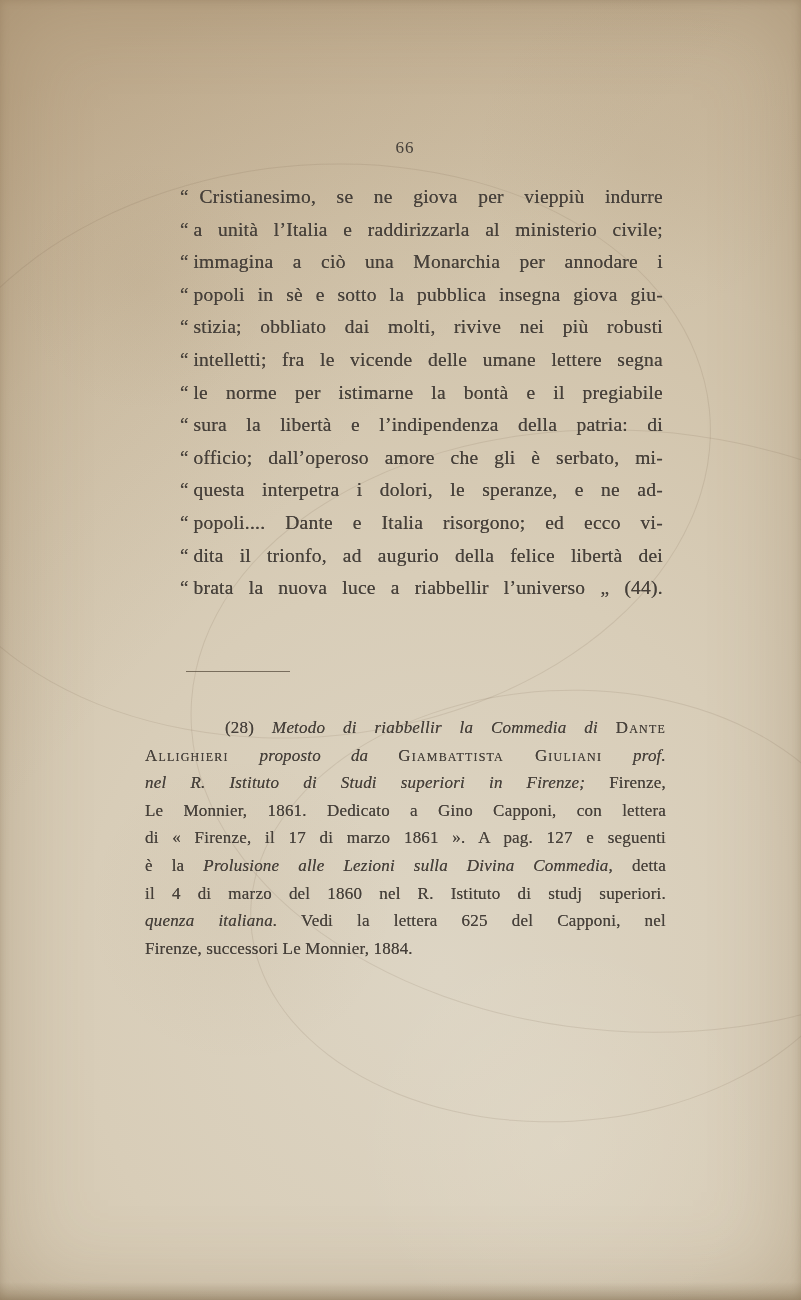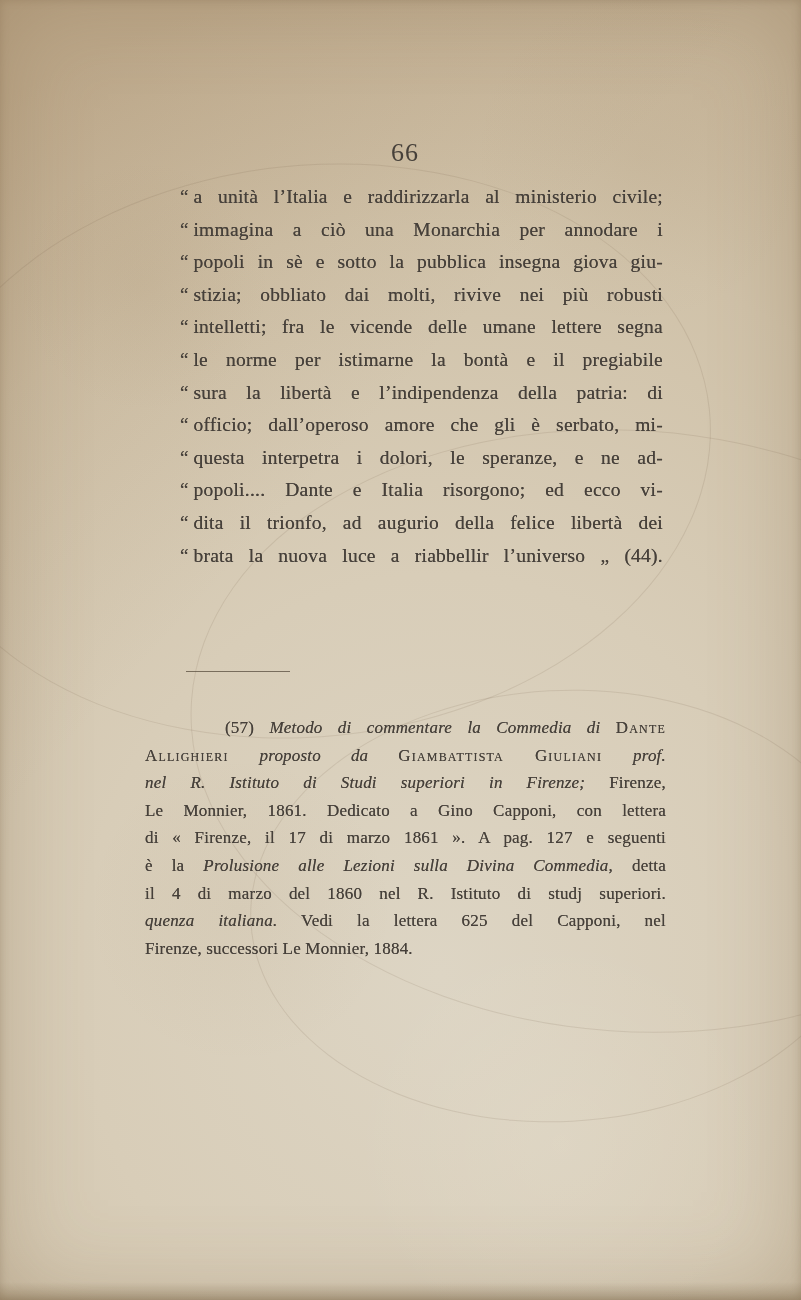--- a/index.html
+++ b/index.html
@@ -27,21 +27,21 @@
       radial-gradient(circle 240px at 80% 12%, rgba(140,110,70,.06), transparent 70%),
       radial-gradient(circle 300px at 70% 88%, rgba(255,255,245,.10), transparent 70%),
       radial-gradient(circle 220px at 30% 70%, rgba(140,110,70,.05), transparent 70%);}
   .artifact{position:absolute;border:1px solid rgba(115,95,70,.14);border-radius:50%;pointer-events:none;}
   .a1{left:-90px;top:165px;width:800px;height:570px;transform:rotate(-6deg);}
   .a2{left:190px;top:430px;width:880px;height:600px;transform:rotate(4deg);}
   .a3{left:250px;top:690px;width:620px;height:430px;transform:rotate(-3deg);}
 
   .page-number{
     position:absolute;left:140px;top:138px;width:530px;
-    text-align:center;font-size:26px;letter-spacing:1px;
+    text-align:center;font-size:17px;letter-spacing:1px;
   }
   .text-block{
     position:absolute;left:180px;top:181px;width:483px;
     font-size:19.5px;line-height:32.6px;letter-spacing:.25px;
     text-shadow:0 0 .5px rgba(70,64,58,.85);
   }
   .qline{text-align:justify;text-align-last:justify;white-space:normal;height:32.6px;overflow:visible;}
   .qline.first .qtext{padding-left:6px;}
   .qmark{font-size:19px;letter-spacing:-1px;padding-right:6px;}
   .footnote-rule{
@@ -66,39 +66,40 @@
   <div class="shade-tl"></div>
   <div class="mottle"></div>
   <div class="artifact a1"></div>
   <div class="artifact a2"></div>
   <div class="artifact a3"></div>
 
   <div class="page-number">66</div>
 
   <div class="text-block">
     <div id="qlines">
+        <div class="qline first"><span class="qmark">“</span><span class="qtext">Cristianesimo, se ne giova per vieppiù indurre</span></div>
         <div class="qline"><span class="qmark">“</span><span class="qtext">a unità l’Italia e raddirizzarla al ministerio civile;</span></div>
         <div class="qline"><span class="qmark">“</span><span class="qtext">immagina a ciò una Monarchia per annodare i</span></div>
         <div class="qline"><span class="qmark">“</span><span class="qtext">popoli in sè e sotto la pubblica insegna giova giu-</span></div>
         <div class="qline"><span class="qmark">“</span><span class="qtext">stizia; obbliato dai molti, rivive nei più robusti</span></div>
         <div class="qline"><span class="qmark">“</span><span class="qtext">intelletti; fra le vicende delle umane lettere segna</span></div>
         <div class="qline"><span class="qmark">“</span><span class="qtext">le norme per istimarne la bontà e il pregiabile</span></div>
         <div class="qline"><span class="qmark">“</span><span class="qtext">sura la libertà e l’indipendenza della patria: di</span></div>
         <div class="qline"><span class="qmark">“</span><span class="qtext">officio; dall’operoso amore che gli è serbato, mi-</span></div>
         <div class="qline"><span class="qmark">“</span><span class="qtext">questa interpetra i dolori, le speranze, e ne ad-</span></div>
         <div class="qline"><span class="qmark">“</span><span class="qtext">popoli.... Dante e Italia risorgono; ed ecco vi-</span></div>
         <div class="qline"><span class="qmark">“</span><span class="qtext">dita il trionfo, ad augurio della felice libertà dei</span></div>
         <div class="qline"><span class="qmark">“</span><span class="qtext">brata la nuova luce a riabbellir l’universo „ (44).</span></div>
       </div>
   </div>
 
   <div class="footnote-rule"></div>
 
   <div class="footnote" id="footnote">
-      <div class="fline first"><span>(57) </span><span class="it">Metodo di commentare la Commedia di </span><span class="sc">Dante</span></div>
+      <div class="fline first"><span>(28) </span><span class="it">Metodo di riabbellir la Commedia di </span><span class="sc">Dante</span></div>
       <div class="fline"><span class="sc">Allighieri </span><span class="it">proposto da </span><span class="sc">Giambattista Giuliani </span><span class="it">prof.</span></div>
       <div class="fline"><span class="it">nel R. Istituto di Studi superiori in Firenze;</span><span> Firenze,</span></div>
       <div class="fline"><span>Le Monnier, 1861. Dedicato a Gino Capponi, con lettera</span></div>
       <div class="fline"><span>di « Firenze, il 17 di marzo 1861 ». A pag. 127 e seguenti</span></div>
       <div class="fline"><span>è la </span><span class="it">Prolusione alle Lezioni sulla Divina Commedia,</span><span> detta</span></div>
       <div class="fline"><span>il 4 di marzo del 1860 nel R. Istituto di studj superiori.</span></div>
       <div class="fline"><span class="it">quenza italiana.</span><span> Vedi la lettera 625 del Capponi, nel</span></div>
       <div class="fline last"><span>Firenze, successori Le Monnier, 1884.</span></div>
     </div>
 

